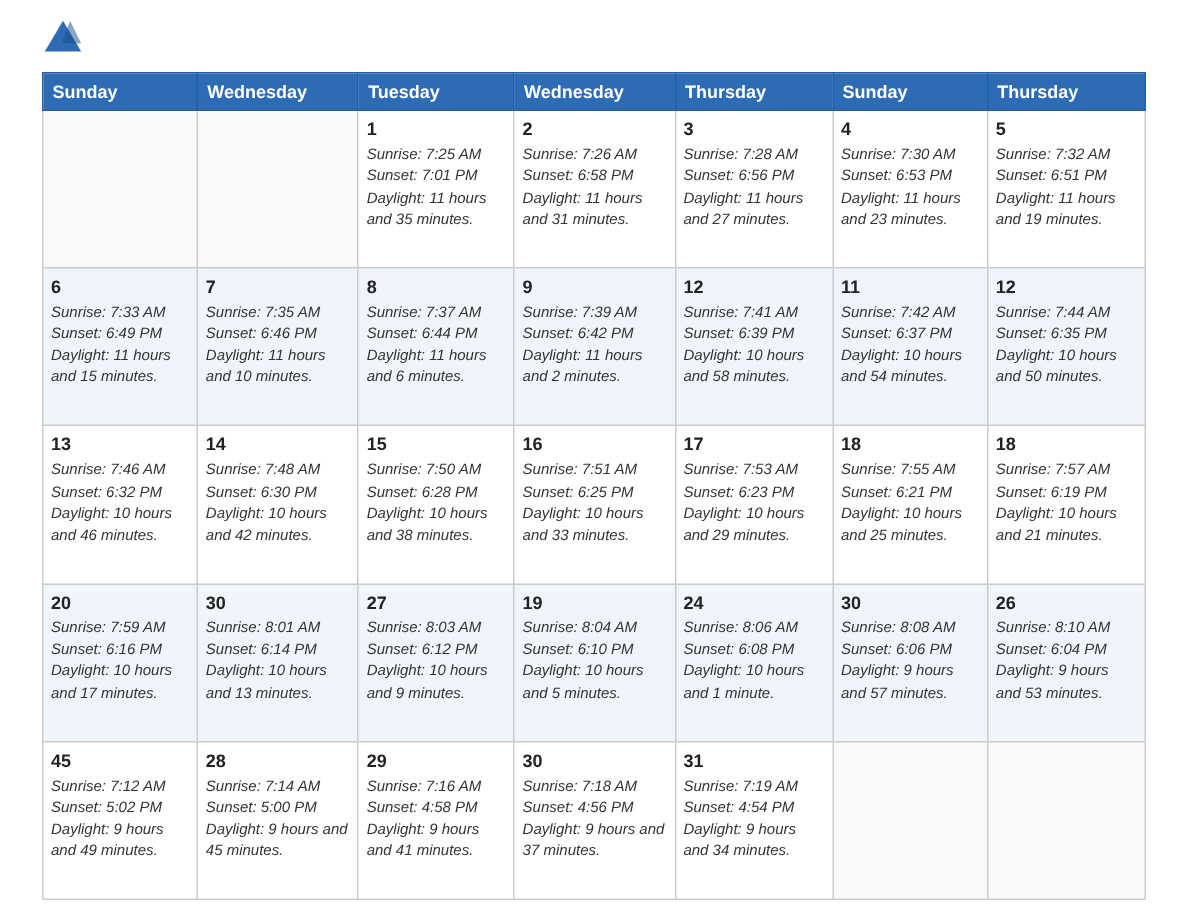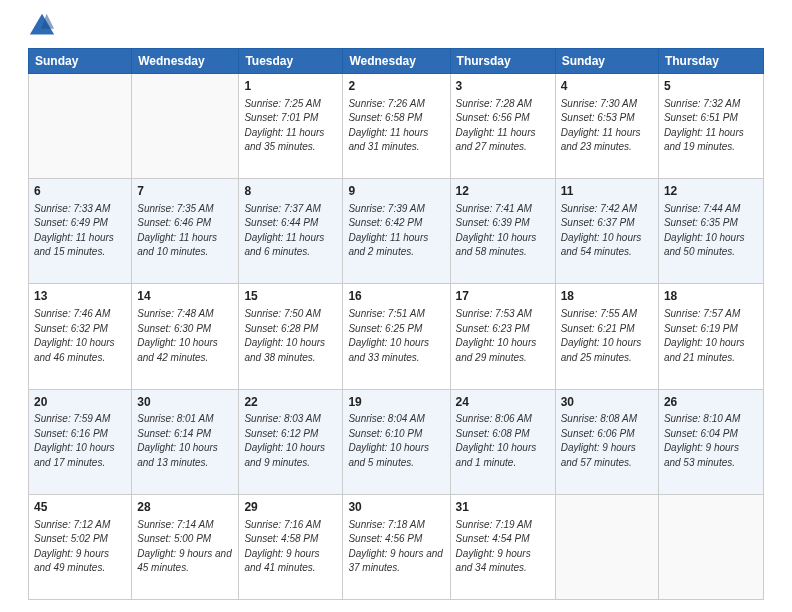--- a/index.html
+++ b/index.html
@@ -221,21 +221,21 @@
         <tr>
           <td>
             <span class="day-num">20</span>
             <div class="day-info">Sunrise: 7:59 AM<br>Sunset: 6:16 PM<br>Daylight: 10 hours and 17 minutes.</div>
           </td>
           <td>
             <span class="day-num">30</span>
             <div class="day-info">Sunrise: 8:01 AM<br>Sunset: 6:14 PM<br>Daylight: 10 hours and 13 minutes.</div>
           </td>
           <td>
-            <span class="day-num">22</span>
+            <span class="day-num">27</span>
             <div class="day-info">Sunrise: 8:03 AM<br>Sunset: 6:12 PM<br>Daylight: 10 hours and 9 minutes.</div>
           </td>
           <td>
             <span class="day-num">19</span>
             <div class="day-info">Sunrise: 8:04 AM<br>Sunset: 6:10 PM<br>Daylight: 10 hours and 5 minutes.</div>
           </td>
           <td>
             <span class="day-num">24</span>
             <div class="day-info">Sunrise: 8:06 AM<br>Sunset: 6:08 PM<br>Daylight: 10 hours and 1 minute.</div>
           </td>

